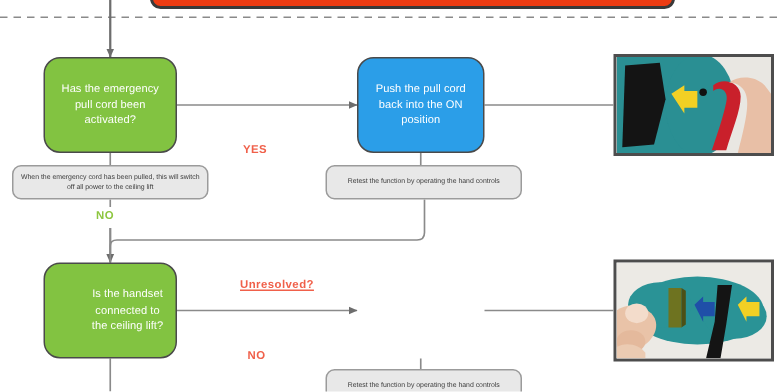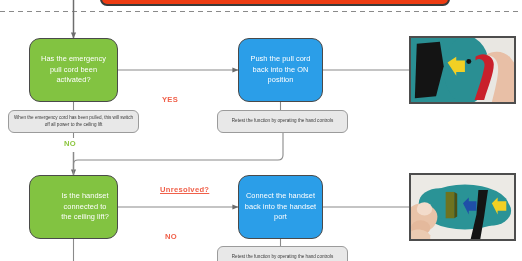--- a/index.html
+++ b/index.html
@@ -121,21 +121,20 @@
   <div class="node green" style="left:29px;top:38px;width:89px;height:64px;">Has the emergency pull cord been activated?</div>
 
   <div class="node blue" style="left:238px;top:38px;width:85px;height:64px;">Push the pull cord back into the ON position</div>
 
   <div class="note" style="left:8px;top:110px;width:131px;height:23px;">When the emergency cord has been pulled, this will switch off all power to the ceiling lift</div>
 
   <div class="note" style="left:217px;top:110px;width:131px;height:23px;">Retest the function by operating the hand controls</div>
 
   <div class="node green" style="left:29px;top:175px;width:89px;height:64px;padding-left:28px;">Is the handset connected to the ceiling lift?</div>
 
-  <div class="node blue" style="left:238px;top:175px;width:85px;height:64px;">Connect the handset back into the handset port</div>
 
   <div class="note" style="left:217px;top:246px;width:131px;height:23px;">Retest the function by operating the hand controls</div>
 
   <div class="edge-label lbl-red" style="left:160px;top:63px;">YES</div>
 
   <div class="edge-label lbl-green" style="left:62px;top:139px;">NO</div>
 
   <div class="edge-label lbl-red" style="left:158px;top:153px;text-decoration:underline;">Unresolved?</div>
 
   <div class="edge-label lbl-red" style="left:163px;top:200px;">NO</div>

